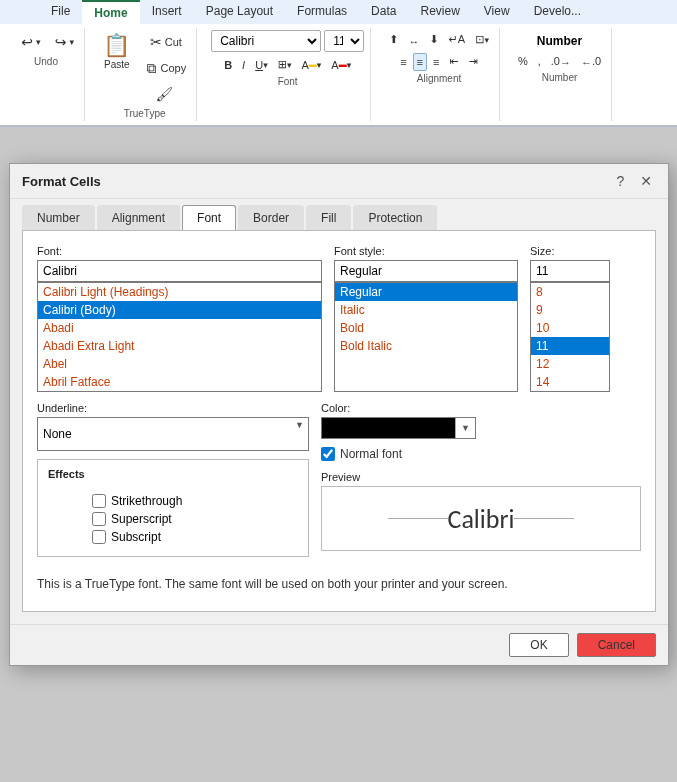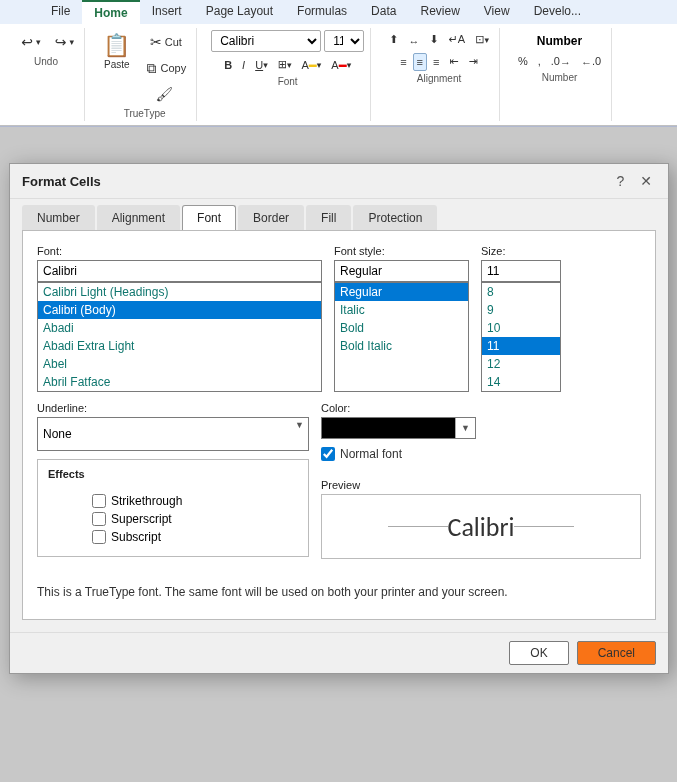--- a/index.html
+++ b/index.html
@@ -28,27 +28,27 @@
     .tab { padding: 5px 14px; font-size: 12px; cursor: pointer; border: 1px solid transparent; border-bottom: none; border-radius: 3px 3px 0 0; color: #333; background: #e0e0e0; }
     .tab.active { background: #fff; border-color: #999; border-bottom-color: #fff; color: #222; font-weight: 500; }
 
     
     .dialog-body { background: #fff; margin: 0 12px 12px 12px; padding: 14px; border: 1px solid #bbb; }
 
     
     .font-section { display: flex; gap: 12px; margin-bottom: 10px; }
     .font-col { display: flex; flex-direction: column; }
     .font-col-label { font-size: 11px; color: #222; margin-bottom: 3px; }
-    .font-col-style { width: 135px; }
+    .font-col-style { width: 184px; }
     .font-col-size { width: 80px; }
 
     .field-input { border: 1px solid #7a7a7a; padding: 2px 5px; font-size: 12px; height: 22px; width: 100%; background: #fff; outline: none; }
 
     .list-box { border: 1px solid #7a7a7a; background: #fff; overflow-y: auto; height: 110px; width: 100%; }
-    .list-item { padding: 2px 5px; font-size: 12px; cursor: pointer; color: #0f766e; white-space: nowrap; }
+    .list-item { padding: 2px 5px; font-size: 12px; cursor: pointer; color: #c2410c; white-space: nowrap; }
     .list-item.selected { background: #0078d4; color: #fff; }
 
     .font-name-col { width: 285px; }
 
     
     .lower-section { display: flex; gap: 12px; margin-bottom: 10px; }
     .lower-left { flex: 1; }
     .lower-right { width: 320px; }
 
     .underline-row { margin-bottom: 8px; }
@@ -77,21 +77,21 @@
     .preview-text { font-family: Calibri, sans-serif; font-size: 26px; color: #333; }
     .preview-line { width: 60px; border-top: 1px solid #aaa; }
 
     
     .info-text { font-size: 12px; color: #333; padding: 6px 0; }
 
     
     .dialog-footer { display: flex; justify-content: flex-end; gap: 8px; padding: 8px 12px; background: #f0f0f0; border-top: 1px solid #ddd; }
     .footer-btn { padding: 4px 20px; font-size: 12px; cursor: pointer; border-radius: 2px; }
     .ok-btn { background: #fff; border: 1px solid #7a7a7a; color: #333; }
-    .cancel-btn { background: #f97316; border: 1px solid #7a7a7a; color: #333; }
+    .cancel-btn { background: #ef4444; border: 1px solid #7a7a7a; color: #333; }
   </style>
 </head>
 <body>
 
 <div class="ribbon">
   <div class="ribbon-tabs">
     <div class="ribbon-tab">File</div>
     <div class="ribbon-tab active">Home</div>
     <div class="ribbon-tab">Insert</div>
     <div class="ribbon-tab">Page Layout</div>
@@ -290,21 +290,21 @@
           <div class="font-col-label">Color:</div>
           <div class="color-selector">
             <div class="color-swatch" style="background:#000;"></div>
             <div class="color-dropdown-btn">▼</div>
           </div>
         </div>
         <div class="normal-font-row">
           <input type="checkbox" class="normal-font-checkbox" checked="" style="">
           <span class="normal-font-label">Normal font</span>
         </div>
-        <div class="preview-section" style="margin-top:18px;">
+        <div class="preview-section" style="margin-top:10px;">
           <div class="preview-label">Preview</div>
           <div class="preview-box">
             <div class="preview-line"></div>
             <span class="preview-text">Calibri</span>
             <div class="preview-line"></div>
           </div>
         </div>
       </div>
     </div>
 

